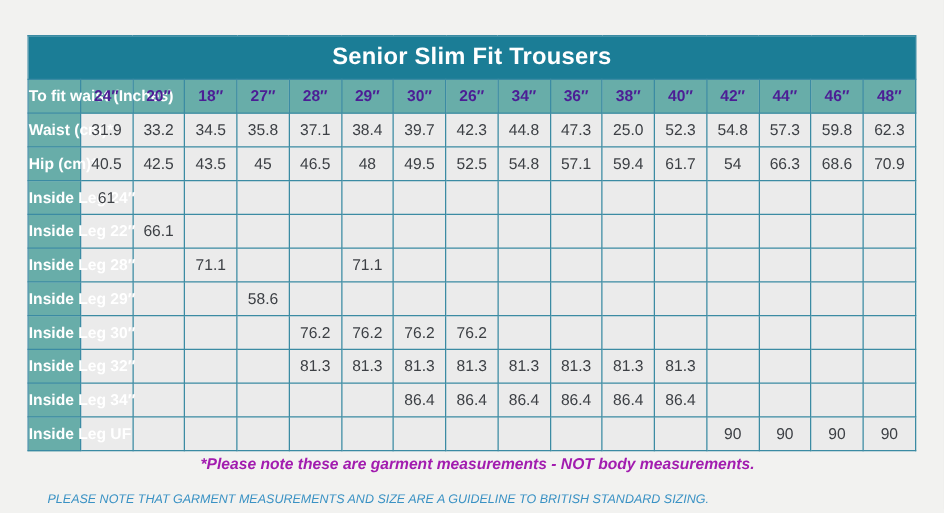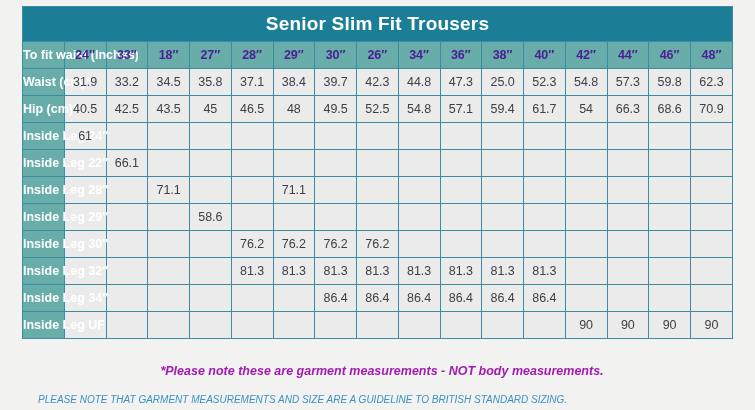--- a/index.html
+++ b/index.html
@@ -15,21 +15,21 @@
   }
   .page {
     position: relative;
     width: 755px;
     height: 410px;
     box-sizing: border-box;
   }
   .table-wrap {
     position: absolute;
     left: 22px;
-    top: 6px;
+    top: 28px;
     width: 591px;
     border-radius: 24px;
   }
   table.size-chart {
     border-collapse: collapse;
     table-layout: fixed;
     width: 711px;
     background: #ebebeb;
   }
   table.size-chart td,
@@ -102,21 +102,21 @@
 
   <div class="table-wrap">
     <table class="size-chart">
       <thead>
         <tr>
           <th class="title-cell" id="title-cell" colspan="17">Senior Slim Fit Trousers</th>
         </tr>
         <tr id="column-header-row">
             <th class="row-label" style="width: 155px;">To fit waist (Inches)</th>
             <th class="col-header">24″</th>
-            <th class="col-header">33″</th>
+            <th class="col-header">20″</th>
             <th class="col-header">18″</th>
             <th class="col-header">27″</th>
             <th class="col-header">28″</th>
             <th class="col-header">29″</th>
             <th class="col-header">30″</th>
             <th class="col-header">26″</th>
             <th class="col-header">34″</th>
             <th class="col-header">36″</th>
             <th class="col-header">38″</th>
             <th class="col-header">40″</th>

